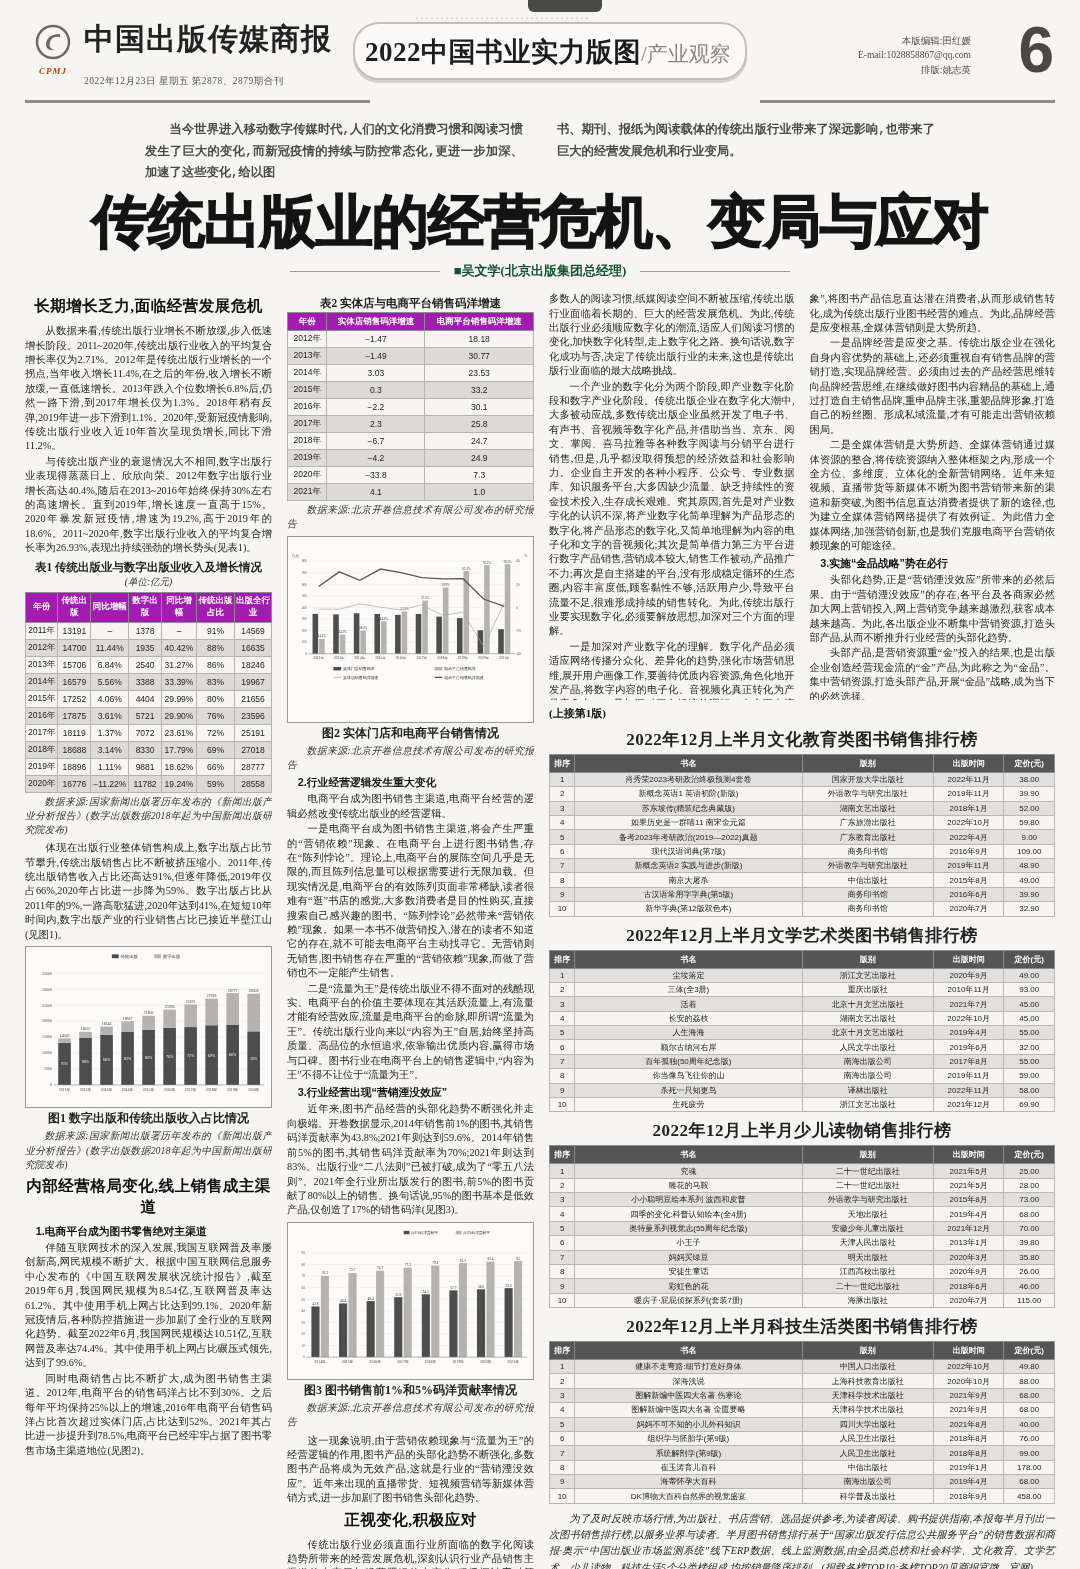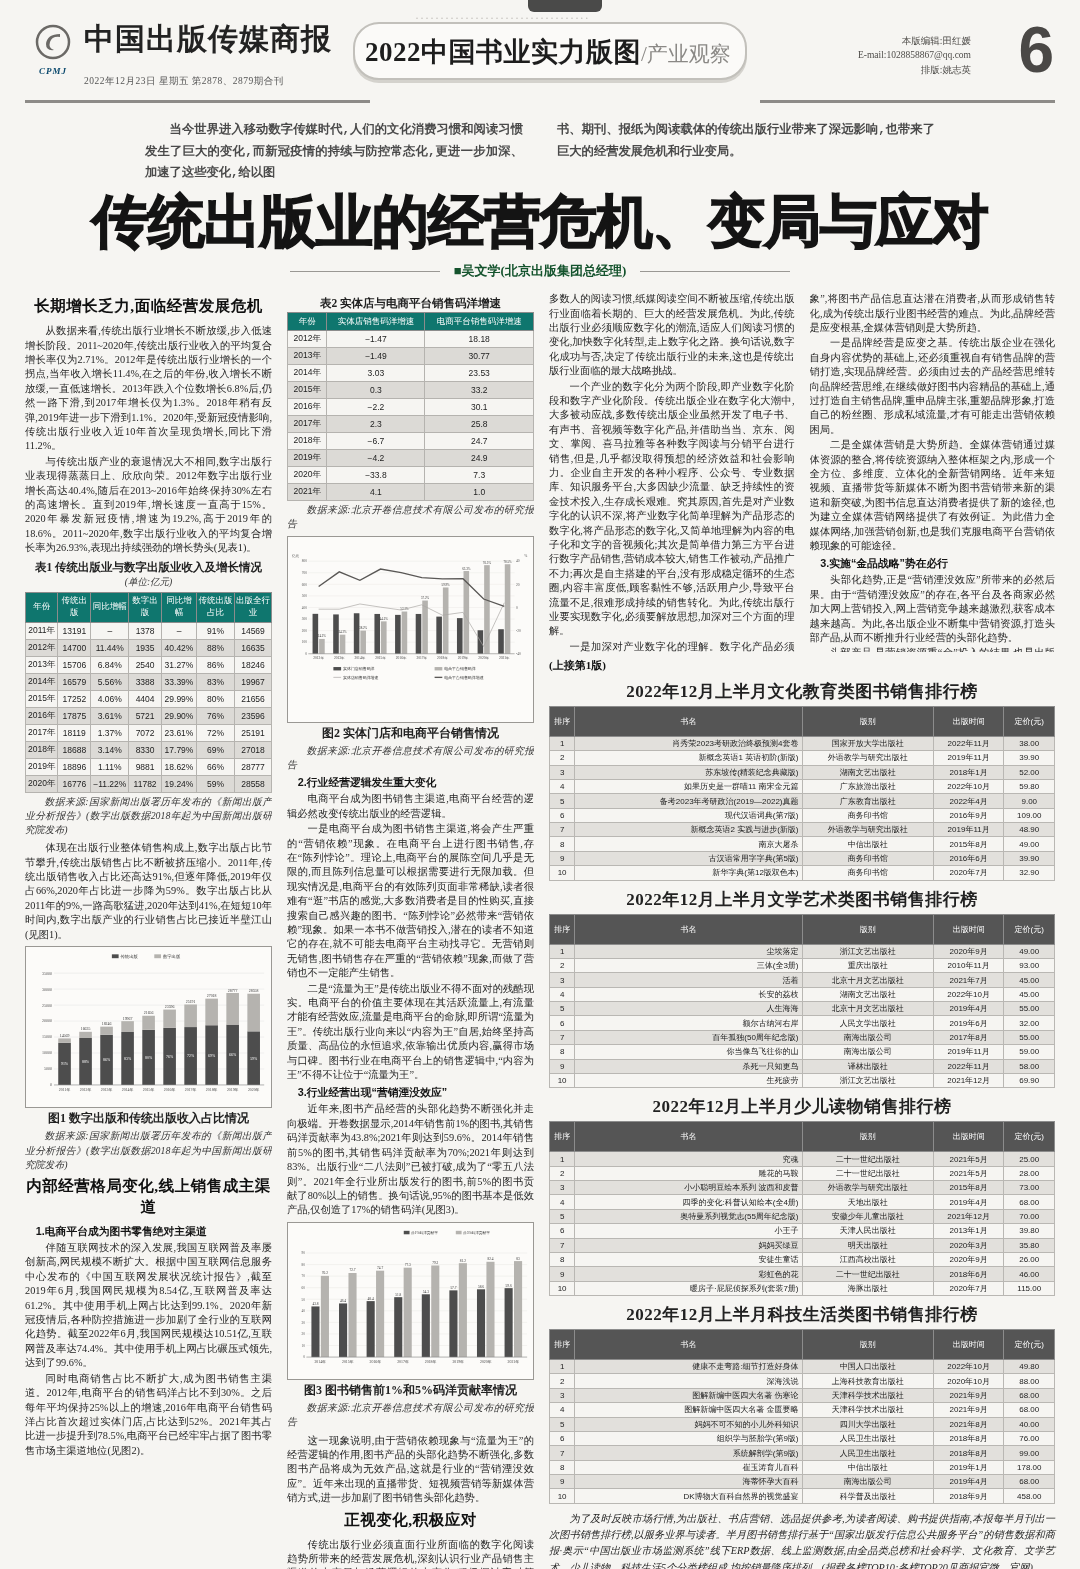--- a/index.html
+++ b/index.html
@@ -5,21 +5,21 @@
   html,body{margin:0;padding:0;background:#dedcd7;}
   .page{position:relative;width:1080px;height:1569px;margin:0 auto;background:#f6f5f2;
         overflow:hidden;font-family:"Liberation Serif",serif;color:#222;}
   .scan-mark{position:absolute;top:0;left:528px;width:74px;height:12px;background:#2b2b2b;border-radius:0 0 6px 6px;opacity:.85;}
 
   
   .header{position:relative;height:112px;padding:14px 25px 0;box-sizing:border-box;}
   .rule-left{position:absolute;left:25px;top:100px;width:345px;height:3px;background:#8d8b88;}
   .rule-right{position:absolute;right:25px;top:100px;width:295px;height:3px;background:#8d8b88;}
   .masthead{position:absolute;left:30px;top:22px;display:flex;align-items:flex-start;gap:8px;}
-  .logo{width:46px;height:56px;text-align:center;color:#0c4a6e;}
+  .logo{width:46px;height:56px;text-align:center;color:#c2410c;}
   .logo .cpmj{font-size:9px;font-style:italic;font-weight:bold;letter-spacing:1px;}
   .paper-name{font-size:30px;font-weight:900;letter-spacing:1px;color:#222;line-height:1.1;}
   .issue-line{font-size:9.5px;color:#555;margin-top:20px;letter-spacing:.5px;}
   .banner{position:absolute;left:353px;top:22px;width:370px;padding:10px 10px 8px;
           border:2px solid #c2c0bb;border-radius:26px;background:#fbfaf8;box-shadow:0 3px 0 #d4d2cd;}
   .banner::before{content:"···································";position:absolute;top:-13px;left:60px;right:60px;
           color:#c4c2bd;font-size:12px;letter-spacing:1px;overflow:hidden;white-space:nowrap;}
   .banner-title{font-size:27px;font-weight:900;color:#1d1d1d;letter-spacing:.5px;white-space:nowrap;}
   .banner-sub{font-size:21px;font-weight:400;color:#8a8885;}
   .editor-box{position:absolute;right:109px;top:34px;text-align:right;font-size:9.5px;color:#4e4c49;line-height:1.5;}
@@ -47,37 +47,37 @@
 
   .sec-head{font-size:15.5px;font-weight:900;text-align:center;margin:4px 0 7px;color:#101010;letter-spacing:.5px;}
   .sub-head{font-size:10.8px;font-weight:bold;margin:4px 0 2px;text-indent:1em;color:#151515;
             font-family:"Liberation Sans",sans-serif;}
   p.body{margin:0 0 1px;font-size:10.3px;line-height:1.4;text-align:justify;text-indent:2em;color:#262626;}
   .src{font-size:9.8px;font-style:italic;line-height:1.45;text-indent:2em;color:#333;margin:2px 0 4px;text-align:justify;}
   .tbl-title{font-size:11.5px;font-weight:bold;text-align:center;margin:4px 0 1px;}
   .tbl-unit{font-size:9.5px;font-style:italic;text-align:center;margin:0 0 3px;color:#333;}
   table.data{width:100%;border-collapse:collapse;font-size:8.5px;color:#222;
              font-family:"Liberation Sans",sans-serif;}
-  table.data th{background:#0f766e;color:#fff;font-weight:normal;padding:2.5px 1px;border:1px solid #8c8c8c;}
+  table.data th{background:#a21caf;color:#fff;font-weight:bold;padding:2.5px 1px;border:1px solid #8c8c8c;}
   table.data td{padding:2px 2px;border:1px solid #b5b3af;text-align:center;white-space:nowrap;overflow:hidden;}
   table.data tr:nth-child(even) td{background:#dcdad6;}
   table.t1 td:first-child{width:13%;}
   table.t2 td:first-child{width:16%;}
 
   .chart-frame{border:1px solid #9a9894;background:#fcfbf9;padding:3px 2px;margin:4px 0 2px;}
   .fig-cap{font-size:12px;font-weight:bold;text-align:center;margin:2px 0 1px;}
 
   .cont-mark{font-size:11px;font-weight:bold;margin:6px 0 0;color:#111;}
   .rank-title{font-size:17px;font-weight:bold;text-align:center;margin:7px 0 3px;letter-spacing:.5px;}
   table.rank{width:100%;border-collapse:collapse;font-size:8px;font-family:"Liberation Sans",sans-serif;}
-  table.rank th{background:#555;color:#fff;padding:9px 1px;border:1px solid #8c8c8c;font-weight:normal;}
+  table.rank th{background:#555;color:#fff;padding:3px 1px;border:1px solid #8c8c8c;font-weight:bold;}
   table.rank td{padding:1.2px 3px;border:1px solid #b9b7b3;text-align:center;white-space:nowrap;overflow:hidden;color:#222;}
   table.rank tr:nth-child(odd) td{background:#e2e0dc;}
   table.rank td:nth-child(1){width:5%;}
-  table.rank td:nth-child(2){width:45%;text-align:right;}
+  table.rank td:nth-child(2){width:45%;text-align:center;}
   table.rank td:nth-child(3){width:26%;}
   table.rank td:nth-child(4){width:14%;}
   table.rank td:nth-child(5){width:10%;}
   .footer-note{font-size:10.2px;font-style:italic;line-height:1.6;text-align:justify;text-indent:2em;
                margin-top:7px;color:#1f1f1f;}
 </style>
 </head>
 <body>
 
 <div class="page">

